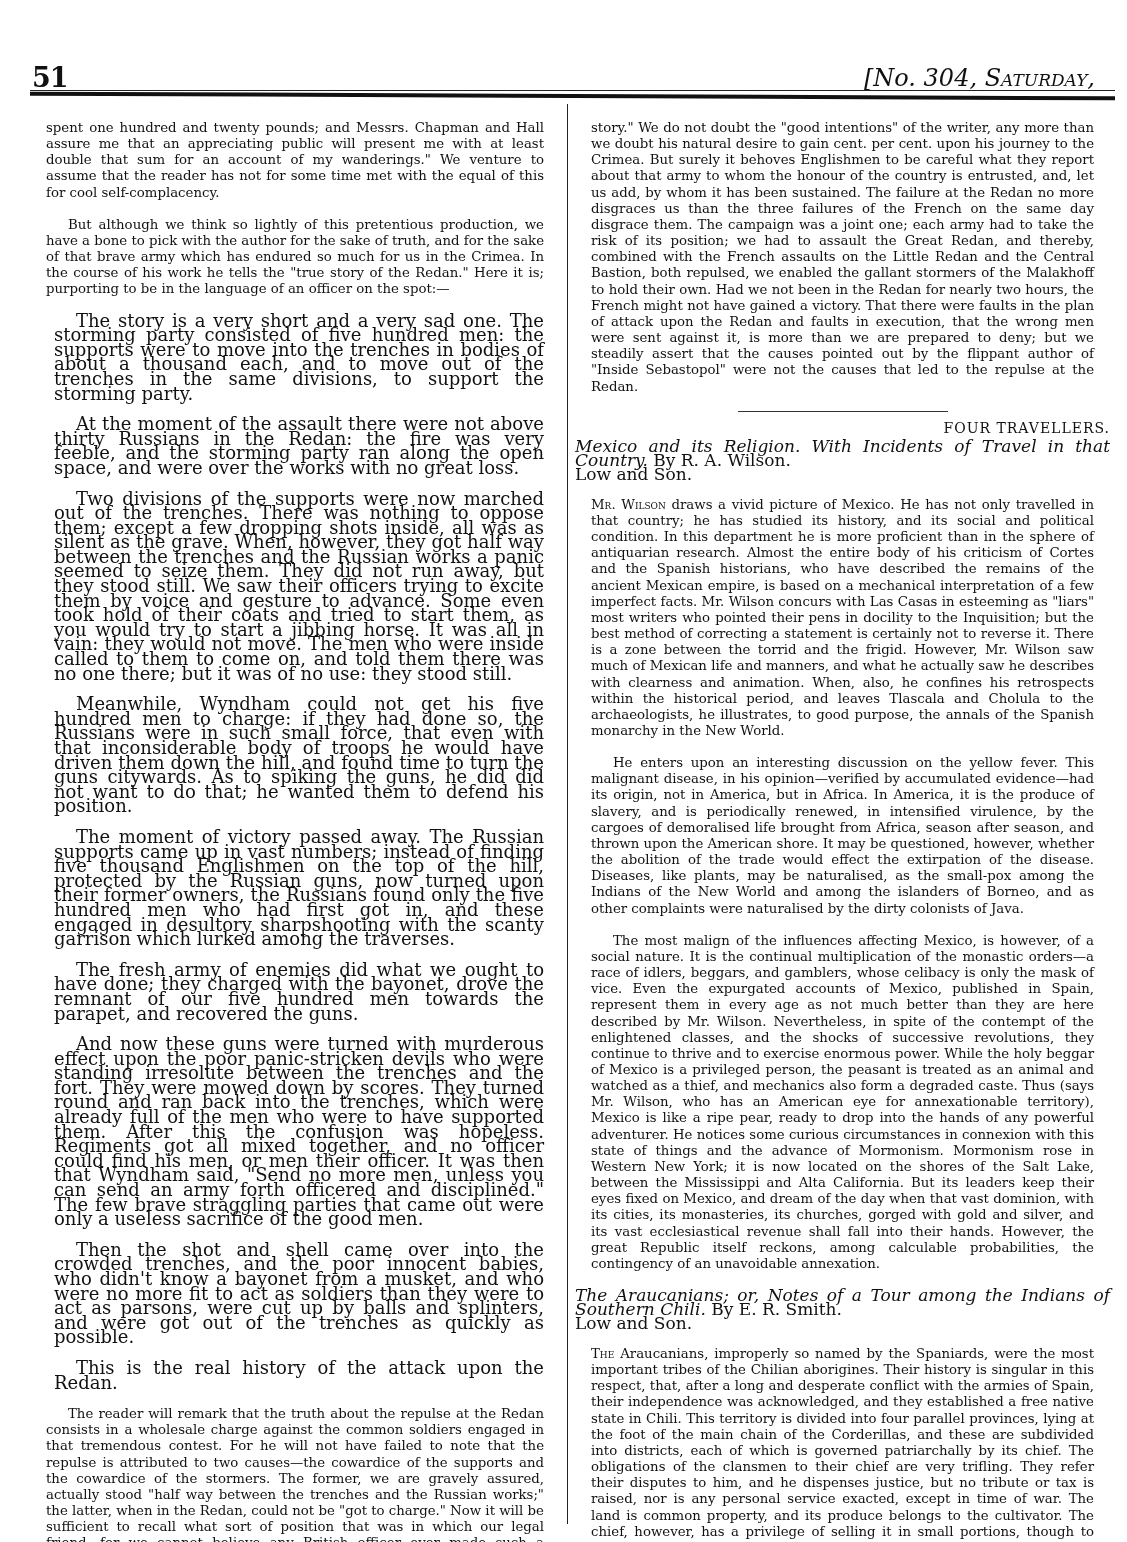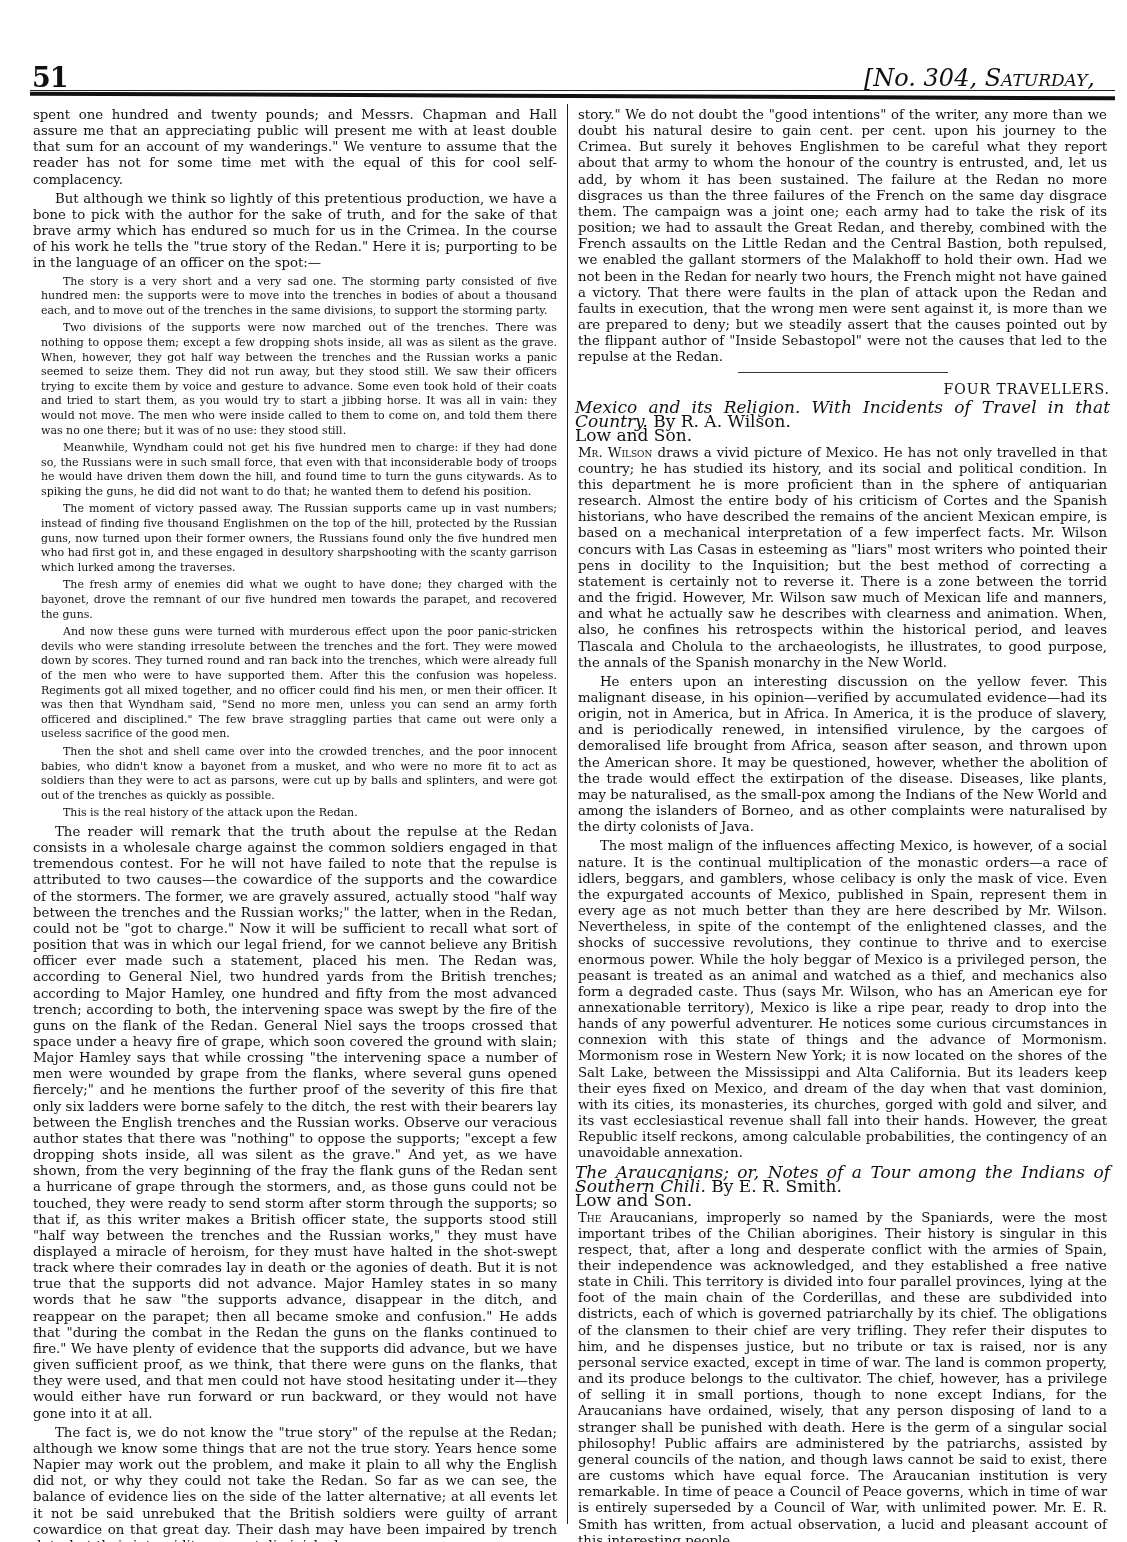--- a/index.html
+++ b/index.html
@@ -16,23 +16,23 @@
   .issue-info .sc { font-variant: small-caps; }
   .rule-thin { position: absolute; top: 90px; left: 30px; width: 1085px; height: 1px; background: #222; }
   .rule-thick { position: absolute; top: 94px; left: 30px; width: 1085px; height: 4px; background: #111; transform: skewY(0.25deg); }
   .col {
     position: absolute; top: 104px;
     font-size: 13.3px; line-height: 16.15px; text-align: justify; hyphens: manual;
   }
   .col-left { left: 30px; width: 530px; }
   .col-right { left: 575px; width: 535px; }
   .divider { position: absolute; left: 567px; top: 104px; width: 1px; height: 1420px; background: #222; }
-  p { margin: 3px; text-indent: 22px; }
+  p { margin: 16px; text-indent: 22px; }
   p.noindent { text-indent: 0; }
-  .quote p { font-size: 11px; line-height: 14.6px; padding-left: 8px; text-indent: 22px; }
+  .quote p { font-size: 18px; line-height: 14.6px; padding-left: 8px; text-indent: 22px; }
   .quote { margin: 3px 0 2px 0; }
   .section-rule { width: 210px; height: 1px; background: #333; margin: 6px auto 8px auto; }
   .section-title { text-align: right; font-size: 14px; letter-spacing: 1px; margin-bottom: 3px; }
   .book-head { font-size: 17px; line-height: 14px; margin: 3px 0 2px 0; }
   .book-head .ttl { font-style: italic; }
   .book-head .pub { display: block; text-align: left; }
   .book-head .by { }
   .sc { font-variant: small-caps; }
 </style>
 </head>
@@ -43,20 +43,21 @@
   <span class="issue-info"><span>[No. 304, </span><span class="sc">Saturday,</span></span>
 </div>
 <div class="rule-thin"></div>
 <div class="rule-thick"></div>
 
 <div class="col col-left">
   <p class="noindent">spent one hundred and twenty pounds; and Messrs. Chapman and Hall assure me that an appreciating public will present me with at least double that sum for an account of my wanderings." We venture to assume that the reader has not for some time met with the equal of this for cool self-complacency.</p>
   <p>But although we think so lightly of this pretentious production, we have a bone to pick with the author for the sake of truth, and for the sake of that brave army which has endured so much for us in the Crimea. In the course of his work he tells the "true story of the Redan." Here it is; purporting to be in the language of an officer on the spot:—</p>
   <div class="quote">
     <p>The story is a very short and a very sad one. The storming party consisted of five hundred men: the supports were to move into the trenches in bodies of about a thousand each, and to move out of the trenches in the same divisions, to support the storming party.</p>
+    <p>At the moment of the assault there were not above thirty Russians in the Redan: the fire was very feeble, and the storming party ran along the open space, and were over the works with no great loss.</p>
     <p>Two divisions of the supports were now marched out of the trenches. There was nothing to oppose them; except a few dropping shots inside, all was as silent as the grave. When, however, they got half way between the trenches and the Russian works a panic seemed to seize them. They did not run away, but they stood still. We saw their officers trying to excite them by voice and gesture to advance. Some even took hold of their coats and tried to start them, as you would try to start a jibbing horse. It was all in vain: they would not move. The men who were inside called to them to come on, and told them there was no one there; but it was of no use: they stood still.</p>
     <p>Meanwhile, Wyndham could not get his five hundred men to charge: if they had done so, the Russians were in such small force, that even with that inconsiderable body of troops he would have driven them down the hill, and found time to turn the guns citywards. As to spiking the guns, he did did not want to do that; he wanted them to defend his position.</p>
     <p>The moment of victory passed away. The Russian supports came up in vast numbers; instead of finding five thousand Englishmen on the top of the hill, protected by the Russian guns, now turned upon their former owners, the Russians found only the five hundred men who had first got in, and these engaged in desultory sharpshooting with the scanty garrison which lurked among the traverses.</p>
     <p>The fresh army of enemies did what we ought to have done; they charged with the bayonet, drove the remnant of our five hundred men towards the parapet, and recovered the guns.</p>
     <p>And now these guns were turned with murderous effect upon the poor panic-stricken devils who were standing irresolute between the trenches and the fort. They were mowed down by scores. They turned round and ran back into the trenches, which were already full of the men who were to have supported them. After this the confusion was hopeless. Regiments got all mixed together, and no officer could find his men, or men their officer. It was then that Wyndham said, "Send no more men, unless you can send an army forth officered and disciplined." The few brave straggling parties that came out were only a useless sacrifice of the good men.</p>
     <p>Then the shot and shell came over into the crowded trenches, and the poor innocent babies, who didn't know a bayonet from a musket, and who were no more fit to act as soldiers than they were to act as parsons, were cut up by balls and splinters, and were got out of the trenches as quickly as possible.</p>
     <p>This is the real history of the attack upon the Redan.</p>
   </div>
   <p>The reader will remark that the truth about the repulse at the Redan consists in a wholesale charge against the common soldiers engaged in that tremendous contest. For he will not have failed to note that the repulse is attributed to two causes—the cowardice of the supports and the cowardice of the stormers. The former, we are gravely assured, actually stood "half way between the trenches and the Russian works;" the latter, when in the Redan, could not be "got to charge." Now it will be sufficient to recall what sort of position that was in which our legal friend, for we cannot believe any British officer ever made such a statement, placed his men. The Redan was, according to General Niel, two hundred yards from the British trenches; according to Major Hamley, one hundred and fifty from the most advanced trench; according to both, the intervening space was swept by the fire of the guns on the flank of the Redan. General Niel says the troops crossed that space under a heavy fire of grape, which soon covered the ground with slain; Major Hamley says that while crossing "the intervening space a number of men were wounded by grape from the flanks, where several guns opened fiercely;" and he mentions the further proof of the severity of this fire that only six ladders were borne safely to the ditch, the rest with their bearers lay between the English trenches and the Russian works. Observe our veracious author states that there was "nothing" to oppose the supports; "except a few dropping shots inside, all was silent as the grave." And yet, as we have shown, from the very beginning of the fray the flank guns of the Redan sent a hurricane of grape through the stormers, and, as those guns could not be touched, they were ready to send storm after storm through the supports; so that if, as this writer makes a British officer state, the supports stood still "half way between the trenches and the Russian works," they must have displayed a miracle of heroism, for they must have halted in the shot-swept track where their comrades lay in death or the agonies of death. But it is not true that the supports did not advance. Major Hamley states in so many words that he saw "the supports advance, disappear in the ditch, and reappear on the parapet; then all became smoke and confusion." He adds that "during the combat in the Redan the guns on the flanks continued to fire." We have plenty of evidence that the supports did advance, but we have given sufficient proof, as we think, that there were guns on the flanks, that they were used, and that men could not have stood hesitating under it—they would either have run forward or run backward, or they would not have gone into it at all.</p>
   <p>The fact is, we do not know the "true story" of the repulse at the Redan; although we know some things that are not the true story. Years hence some Napier may work out the problem, and make it plain to all why the English did not, or why they could not take the Redan. So far as we can see, the balance of evidence lies on the side of the latter alternative; at all events let it not be said unrebuked that the British soldiers were guilty of arrant cowardice on that great day. Their dash may have been impaired by trench duty, but their intrepidity was not diminished.</p>

